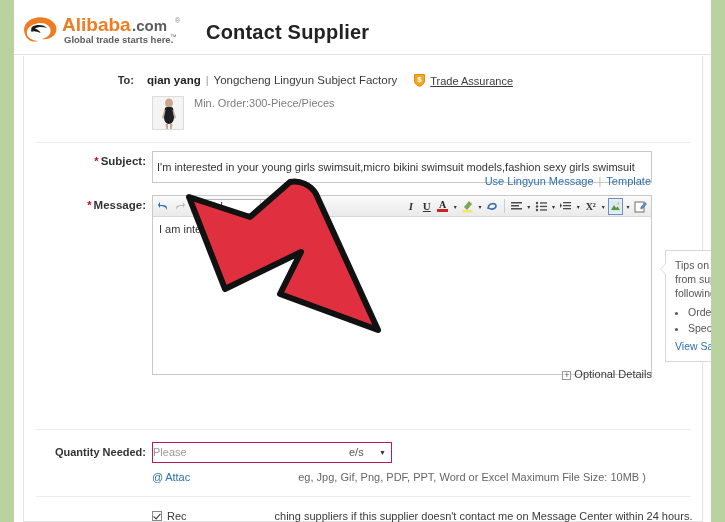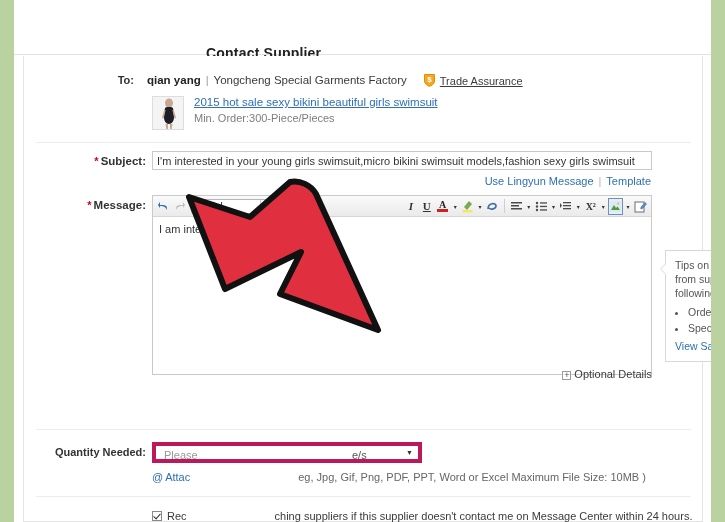--- a/index.html
+++ b/index.html
@@ -25,23 +25,22 @@
     border-bottom: 1px solid #e2e2e2;
     background: #fff;
   }
   .logo-wrap {
     position: absolute; left: 4px; top: 12px;
     width: 175px; height: 36px;
   }
   .logo-svg { display:block; }
   .page-title {
     position: absolute; left: 192px; top: 21px;
-    font-size: 14px; font-weight: bold; color: #222;
+    font-size: 20px; font-weight: bold; color: #222;
     letter-spacing: .2px;
-    margin-top: 24px;
   }
 
   
   .card {
     position: absolute;
     left: 9px; top: 56px; width: 680px; height: 466px;
     border: 1px solid #e4e4e4; border-top: none;
     background: #fff;
   }
 
@@ -86,21 +85,21 @@
   }
 
   
   .subject-row { position:absolute; left:0; top:95px; width:100%; }
   .req { color:#d0021b; font-size:11px; margin-right:2px; }
   .fld-label {
     position:absolute; left:0; width:122px; text-align:right;
     font-size:11.5px; font-weight:bold; color:#333; top:4px;
   }
   .subject-input {
-    position:absolute; left:128px; top:0; width:500px; height:19px;
+    position:absolute; left:128px; top:0; width:500px; height:32px;
     border:1px solid #c9c9c9; background:#fff;
     font-family:"Liberation Sans", sans-serif; font-size:11px; color:#333;
     padding: 0 4px; line-height:18px; outline:none;
   }
   .prev-links {
     position:absolute; right:51px; top:24px; font-size:11px; white-space:nowrap;
   }
   .prev-links a { color:#2f6fb5; text-decoration:none; }
   .prev-links .pipe { color:#b5b5b5; margin:0 5px; }
 
@@ -185,23 +184,23 @@
     border-top:1px solid #ededed;
   }
 
   
   .qty-row { position:absolute; left:0; top:386px; width:100%; }
   .qty-label {
     position:absolute; left:0; width:122px; text-align:right;
     font-size:11px; font-weight:bold; color:#333; top:4px;
   }
   .qty-select {
-    position:absolute; left:128px; top:0; width:270px; height:21px;
-    border:4px solid #be185d; background:#fff; font-size:11px; color:#9a9a9a;
-    padding-left:8px; line-height:19px; position:absolute;
+    position:absolute; left:128px; top:0; width:240px; height:21px;
+    border:1px solid #be185d; background:#fff; font-size:11px; color:#9a9a9a;
+    padding-left:0; line-height:19px; position:absolute;
   }
   .qty-select .qcaret {
     position:absolute; right:5px; top:0; bottom:0; display:flex;
     align-items:center; font-size:7px; color:#333;
   }
   .attach-row {
     position:absolute; left:128px; top:29px; font-size:11px; color:#666;
     white-space:nowrap;
   }
   .attach-link { color:#2f6fb5; text-decoration:none; }
@@ -230,46 +229,56 @@
     position:absolute; left:0; top:0; width:725px; height:522px;
     pointer-events:none;
   }
 </style>
 </head>
 <body>
 
 <div id="page">
 
   <div class="header">
+    <div class="logo-wrap">
+      <svg class="logo-svg" width="175" height="36" viewBox="0 0 175 36">
+        <path d="M6 18 C6 8, 18 3, 28 6 C36 8.5, 40 14, 38 20 C36.5 25, 30 28, 24 27 C30 25.5, 33 22, 32.5 18 C32 13, 26 10, 19 11.5 C12 13, 8 17, 9 22 C9.8 26, 14 28.5, 20 29 C14 31, 7 28, 6 18 Z" fill="#ef7c22"></path>
+        <path d="M14 15 C18 12, 26 12.5, 29 16 C25 14.5, 20 14.5, 17 16.5 C19.5 17.5, 22 19, 22.5 21 C19 19.5, 15 18.5, 13.5 20 C13 18 13 16.2 14 15 Z" fill="#1a1a1a"></path>
+        <text x="44" y="19" font-family="'Liberation Sans',sans-serif" font-size="19" font-weight="bold" fill="#ef7c22">Alibaba</text>
+        <text x="114" y="19" font-family="'Liberation Sans',sans-serif" font-size="15" font-weight="bold" fill="#5c5c5c">.com</text>
+        <text x="157" y="11" font-family="'Liberation Sans',sans-serif" font-size="7" fill="#8a8a8a">®</text>
+        <text x="46" y="31" font-family="'Liberation Sans',sans-serif" font-size="9.5" font-weight="bold" fill="#5c5c5c">Global trade starts here.</text>
+        <text x="152" y="27" font-family="'Liberation Sans',sans-serif" font-size="6.5" fill="#6f6f6f">™</text>
+      </svg>
+    </div>
     <div class="page-title">Contact Supplier</div>
   </div>
 
   <div class="card">
 
     <div class="to-row">
-      <span class="lbl-to">To:</span><span class="to-name">qian yang</span><span class="sep">|</span><span class="to-company">Yongcheng Special Garments Factory</span><span class="ta-badge"><span class="ta-icon"><svg width="13" height="14" viewBox="0 0 13 14">
+      <span class="lbl-to">To:</span><span class="to-name">qian yang</span><span class="sep">|</span><span class="to-company">Yongcheng Lingyun Subject Factory</span><span class="ta-badge"><span class="ta-icon"><svg width="13" height="14" viewBox="0 0 13 14">
               <path d="M1.5 1.5 L11.5 1.5 L11.5 8 C11.5 11, 8 13, 6.5 13.3 C5 13, 1.5 11, 1.5 8 Z" fill="#f5a623" stroke="#e09000" stroke-width="1"></path>
               <text x="6.5" y="9" font-family="'Liberation Sans',sans-serif" font-size="8" font-weight="bold" fill="#fff" text-anchor="middle">$</text>
             </svg></span><span class="ta-text">Trade Assurance</span></span>
     </div>
 
     <div class="prod-row">
       <div class="prod-thumb">
         <svg width="32" height="34" viewBox="0 0 32 34">
           <rect width="32" height="34" fill="#f4f4f4"></rect>
           <ellipse cx="16" cy="6" rx="4" ry="4.6" fill="#c9a78c"></ellipse>
           <path d="M12 11 C12 9.5, 20 9.5, 20 11 L21 20 C21 24, 19 27, 16 27 C13 27, 11 24, 11 20 Z" fill="#1e1e26"></path>
           <path d="M12.5 27 L13.5 33 L15 33 L15 27 Z" fill="#c9a78c"></path>
           <path d="M17 27 L17 33 L18.5 33 L19.5 27 Z" fill="#c9a78c"></path>
           <path d="M11.5 12 L9 21 L10.5 21.5 L12.5 13.5 Z" fill="#c9a78c"></path>
           <path d="M20.5 12 L23 21 L21.5 21.5 L19.5 13.5 Z" fill="#c9a78c"></path>
         </svg>
       </div>
       <div class="prod-info">
-        <a class="prod-title" href="#">2015 hot sale sexy bikini beautiful girls swimsuit</a>
         <span class="prod-min">Min. Order:300-Piece/Pieces</span>
       </div>
     </div>
 
     <div class="divider"></div>
 
     <div class="subject-row">
       <div class="fld-label">
         <span class="req">*</span><span>Subject:</span>
       </div>

